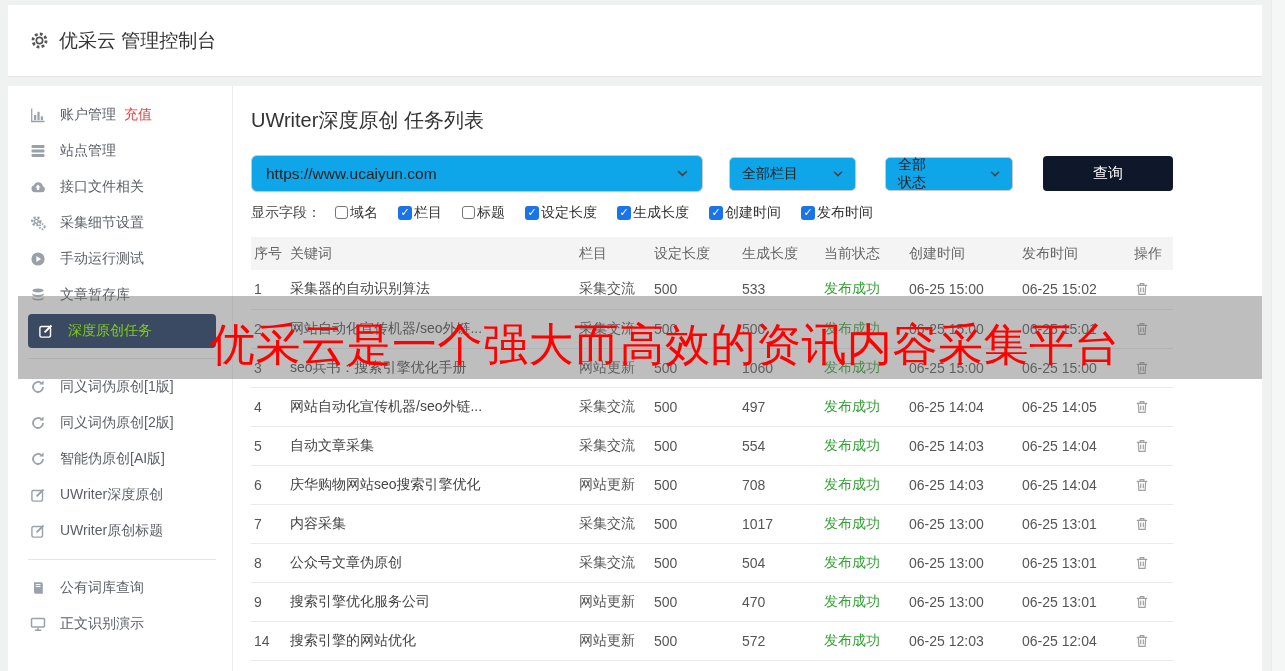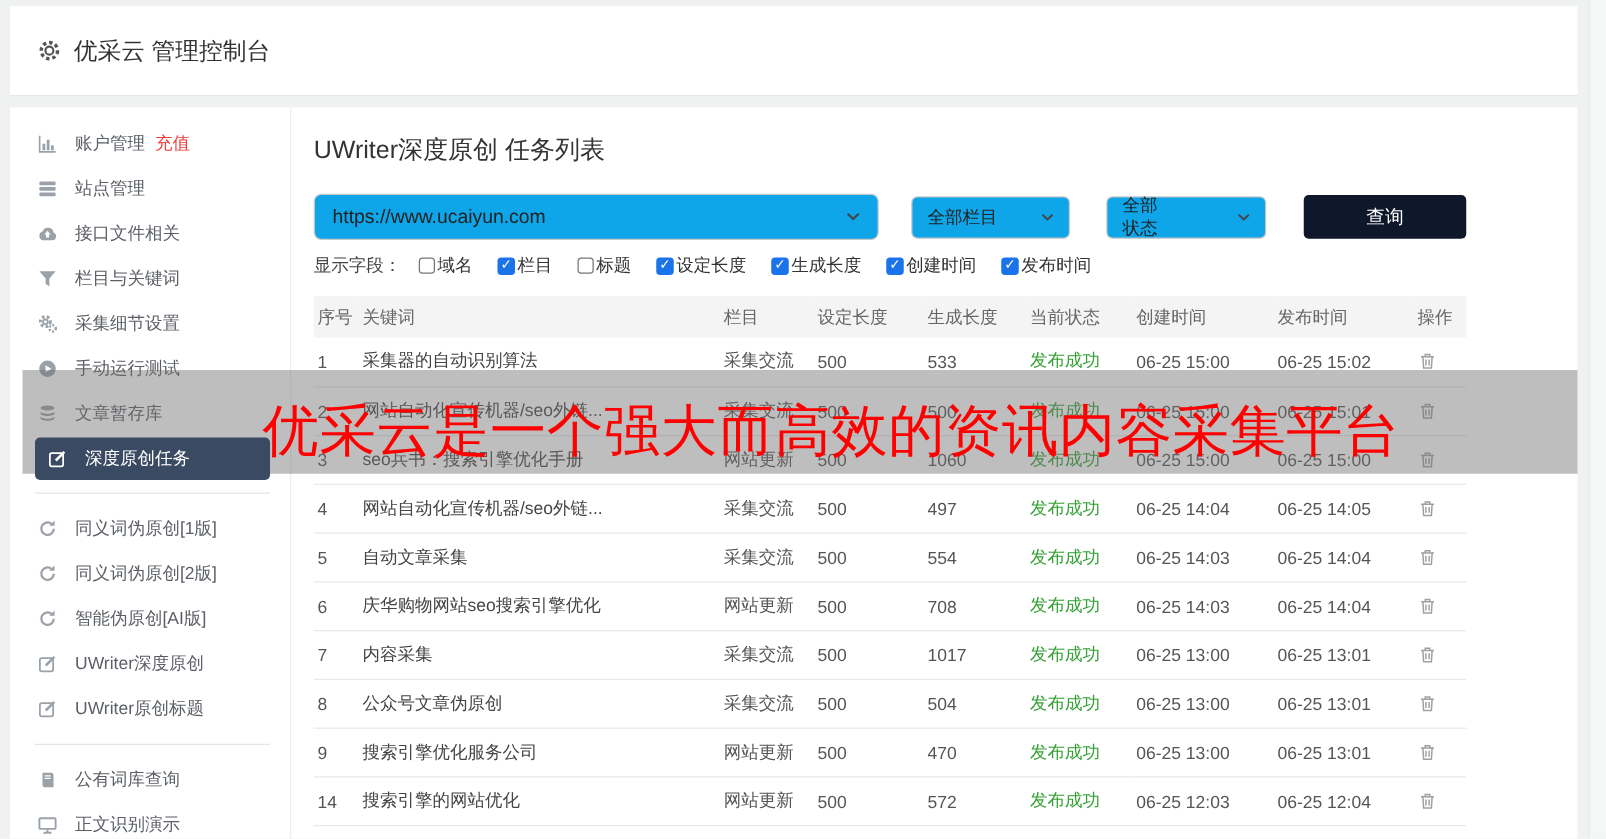--- a/index.html
+++ b/index.html
@@ -31,21 +31,21 @@
   }
   .side-item {
     height:36px; display:flex; align-items:center; padding-left:22px;
     font-size:14px; color:#5c6066; cursor:pointer; white-space:nowrap;
   }
   .side-item .icon { width:17px; height:16px; margin-right:13px; color:#9aa1a9; display:flex; align-items:center; flex:none; }
   .side-item .icon svg { width:16px; height:16px; display:block; }
   .side-item.active {
     position:relative; z-index:12;
     height:34px; margin:1px 16px 1px 20px; padding-left:10px;
-    background:#3b4a63; border-radius:4px; color:#ffffff;
+    background:#3b4a63; border-radius:4px; color:#84cc16;
   }
   .side-item.active .icon { color:#fff; }
   .side-badge { margin-left:8px; font-size:14px; }
   .side-divider { height:1px; background:#e5e5e5; margin:10px 16px 10px 20px; }
 
   
   .content { position:absolute; left:226px; top:0; right:0; bottom:0; padding-left:17px; }
   .page-title { margin:20px 0 0 0; font-size:20px; font-weight:400; line-height:28px; color:#333; }
 
   .filter-row { margin-top:21px; display:flex; align-items:center; height:37px; }
@@ -149,28 +149,20 @@
         <span>站点管理</span>
       </div>
       <div class="side-item">
         <span class="icon">
           <svg viewBox="0 0 16 16">
             <path d="M12.9 7.2a4.6 4.6 0 0 0-8.9-1A3.6 3.6 0 0 0 4.6 13.2h7.2a3.1 3.1 0 0 0 1.1-6z" fill="currentColor"></path>
             <path d="M8 5.6l2.6 3H9.2v2.4H6.8V8.6H5.4z" fill="#fff"></path>
           </svg>
         </span>
         <span>接口文件相关</span>
-      </div>
-      <div class="side-item">
-        <span class="icon">
-          <svg viewBox="0 0 16 16">
-            <path d="M1.5 2h13l-5 5.8v6.2l-3-1.9V7.8z" fill="currentColor"></path>
-          </svg>
-        </span>
-        <span>栏目与关键词</span>
       </div>
       <div class="side-item">
         <span class="icon">
           <svg viewBox="0 0 16 16">
             <g fill="none" stroke="currentColor">
               <circle cx="6.3" cy="6.3" r="4" stroke-width="2.4" stroke-dasharray="2.1 1.8"></circle>
               <circle cx="6.3" cy="6.3" r="1.9" stroke-width="1.4"></circle>
               <circle cx="12.1" cy="11.7" r="2.5" stroke-width="2" stroke-dasharray="1.5 1.3"></circle>
             </g>
           </svg>

